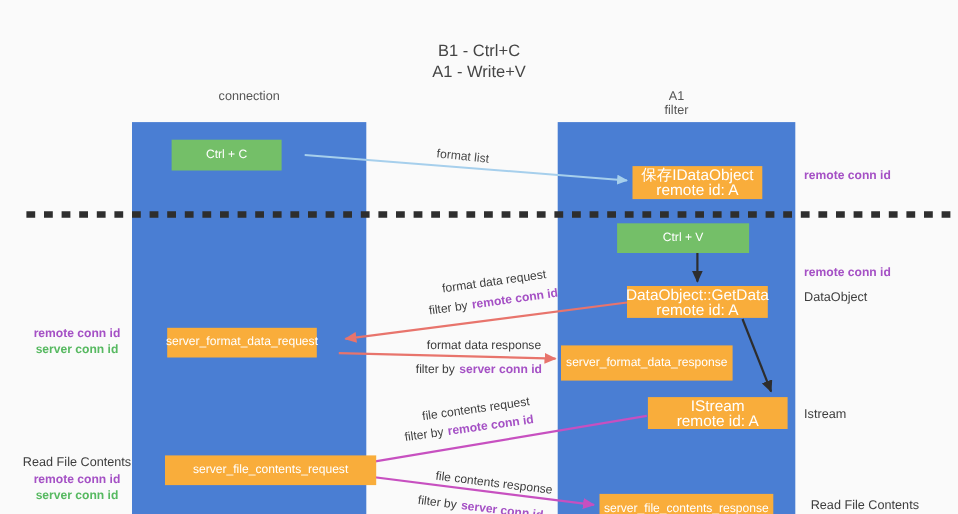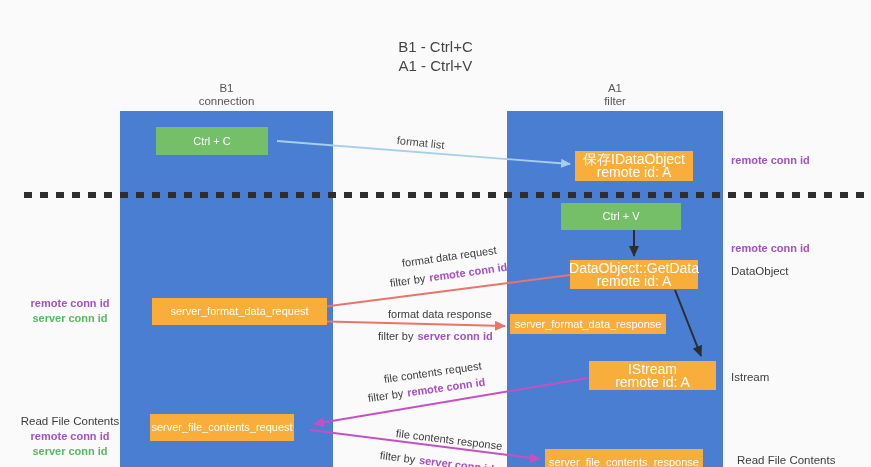--- a/index.html
+++ b/index.html
@@ -23,52 +23,51 @@
   .lane-right { left:507px; width:216px; }
   .arrows { position:absolute; left:0; top:0; z-index:2; pointer-events:none; }
   .box {
     position:absolute; z-index:3; color:#ffffff; text-align:center;
     display:flex; flex-direction:column; align-items:center; justify-content:center;
     font-size:11px; line-height:13px;
   }
   .green { background:#74bf68; }
   .orange { background:#f9ad3b; }
   .two-line { font-size:14px; line-height:13px; }
-  .b-ctrlc   { left:156px; top:95px;  width:112px; height:28px;justify-content:center; }
+  .b-ctrlc   { left:156px; top:95px;  width:100px; height:28px;justify-content:center; }
   .b-save    { left:575px; top:119px; width:118px; height:30px; }
   .b-ctrlv   { left:561px; top:171px; width:120px; height:27px; }
   .b-getdata { left:570px; top:228px; width:128px; height:29px; }
-  .b-fmtreq  { left:152px; top:266px; width:175px; height:27px;text-align:right; }
-  .b-fmtresp { left:510px; top:282px; width:156px; height:20px; }
+  .b-fmtreq  { left:152px; top:266px; width:136px; height:27px;text-align:right; }
+  .b-fmtresp { left:510px; top:282px; width:156px; height:32px; }
   .b-istream { left:589px; top:329px; width:127px; height:29px; }
-  .b-filereq { left:150px; top:382px; width:144px; height:27px; }
+  .b-filereq { left:150px; top:382px; width:192px; height:27px; }
   .b-fileresp{ left:545px; top:417px; width:158px; height:26px; }
   .lbl { position:absolute; z-index:3; white-space:nowrap; font-size:11px; color:#3d3d3d; }
   .purple { color:#a551c5; font-weight:bold; }
   .greentxt { color:#57b961; font-weight:bold; }
   .plain { font-size:11.5px; color:#3d3d3d; font-weight:normal; }
   .rot-up { transform:rotate(-8deg); transform-origin:left center; }
   .rot-dn { transform:rotate(7deg); transform-origin:left center; }
   .rot-dn6 { transform:rotate(6deg); transform-origin:left center; color:#4a4a4a; }
   .flt .pre { margin-right:4px; }
   .side-block { text-align:center; line-height:15px; }
   .r-lbl { left:731px; }
 </style>
 </head>
 <body>
 
 <div class="canvas">
 
   <div class="title">
     <div>B1 - Ctrl+C</div>
-    <div>A1 - Ctrl+V</div>
+    <div>A1 - Write+V</div>
   </div>
 
   <div class="lane-header lh-left">
-    <div>B1</div>
     <div>connection</div>
   </div>
   <div class="lane-header lh-right">
     <div>A1</div>
     <div>filter</div>
   </div>
 
   <div class="lane lane-left"></div>
   <div class="lane lane-right"></div>
 

